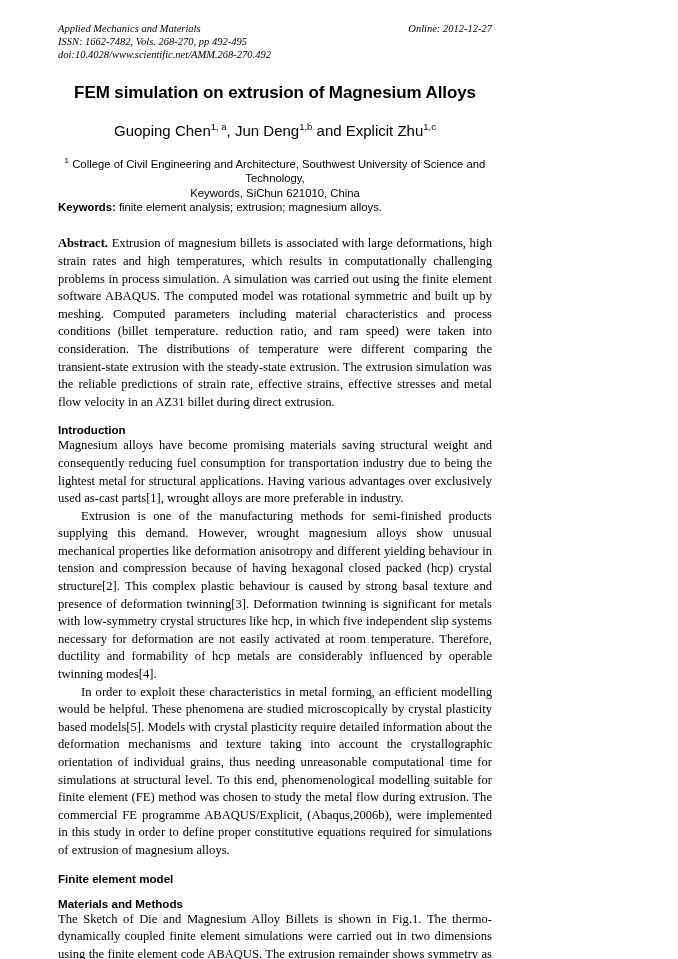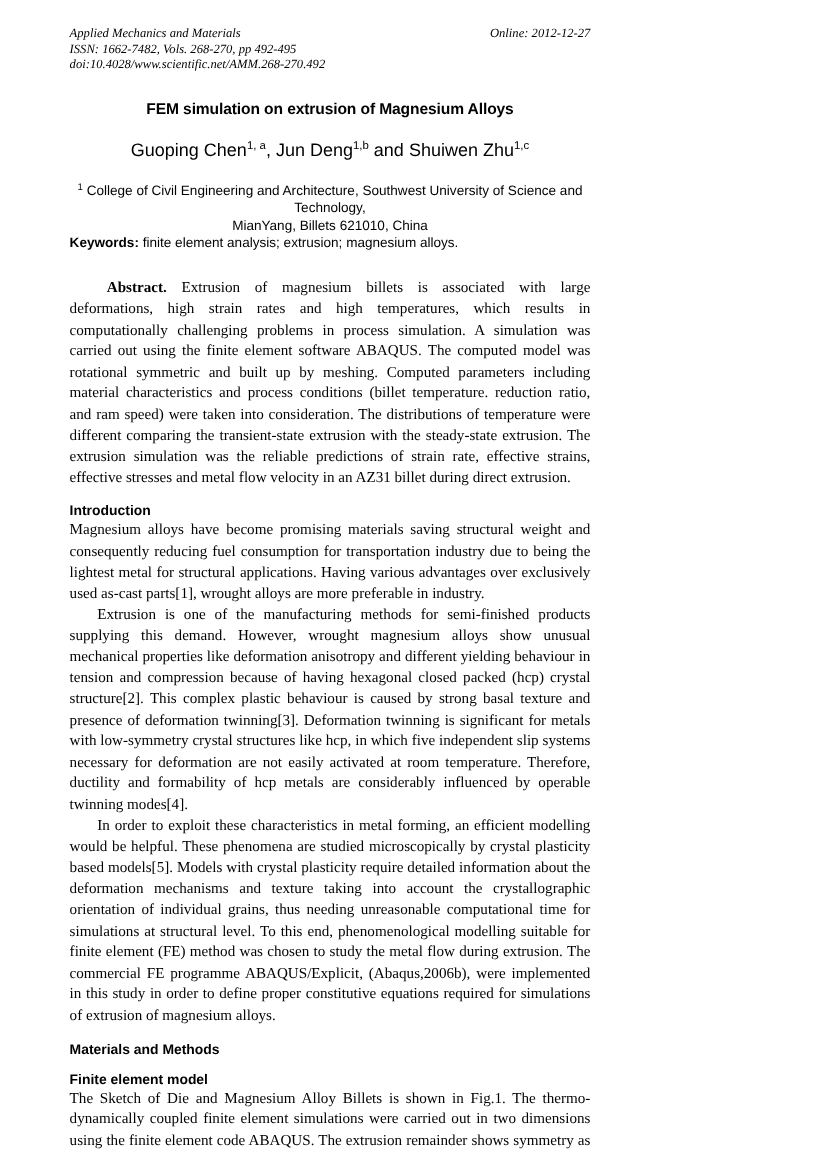--- a/index.html
+++ b/index.html
@@ -37,21 +37,21 @@
     font-style: italic;
     font-size: 10.5px;
     white-space: nowrap;
     padding-top: 0px;
     margin-left: 35px;
   }
   .title {
     text-align: center;
     font-family: "Liberation Sans", sans-serif;
     font-weight: bold;
-    font-size: 13px;
+    font-size: 17px;
     margin-top: 21px;
     letter-spacing: -0.1px;
   }
   .authors {
     text-align: center;
     font-size: 15px;
     margin-top: 18px;
     font-family: "Liberation Sans", sans-serif;
     font-weight: normal;
   }
@@ -86,21 +86,20 @@
     font-weight: bold;
   }
   .abstract {
     margin-top: 22px;
     font-size: 12.6px;
     line-height: 17.6px;
     text-align: justify;
   }
   .abstract b {
     font-weight: bold;
-    margin-left: 31px;
   }
   .section-head {
     font-family: "Liberation Sans", sans-serif;
     font-weight: bold;
     font-size: 11.6px;
     margin-top: 12px;
     margin-bottom: 1px;
   }
   p.body {
     font-size: 12.6px;
@@ -125,40 +124,40 @@
       <div>Applied Mechanics and Materials</div>
       <div>ISSN: 1662-7482, Vols. 268-270, pp 492-495</div>
       <div>doi:10.4028/www.scientific.net/AMM.268-270.492</div>
     </div>
     <div class="header-right">Online: 2012-12-27</div>
   </div>
 
   <div class="title">FEM simulation on extrusion of Magnesium Alloys</div>
 
   <div class="authors">
-    <span>Guoping Chen</span><sup>1, a</sup><span>, </span><span>Jun Deng</span><sup>1,b</sup><span> and </span><span>Shuiwen Zhu</span><sup>1,c</sup>
+    <span>Guoping Chen</span><sup>1, a</sup><span>, </span><span>Jun Deng</span><sup>1,b</sup><span> and </span><span>Explicit Zhu</span><sup>1,c</sup>
   </div>
 
   <div class="affil">
     <sup>1</sup><span> College of Civil Engineering and Architecture, Southwest University of Science and Technology,</span><br>
-    <span>MianYang, Billets 621010, China</span>
+    <span>Keywords, SiChun 621010, China</span>
   </div>
 
 
   <div class="keywords">
     <b>Keywords:</b><span> finite element analysis; extrusion; magnesium alloys.</span>
   </div>
 
   <div class="abstract">
     <b>Abstract.</b><span> Extrusion of magnesium billets is associated with large deformations, high strain rates and high temperatures, which results in computationally challenging problems in process simulation. A simulation was carried out using the finite element software ABAQUS. The computed model was rotational symmetric and built up by meshing. Computed parameters including material characteristics and process conditions (billet temperature. reduction ratio, and ram speed) were taken into consideration. The distributions of temperature were different comparing the transient-state extrusion with the steady-state extrusion. The extrusion simulation was the reliable predictions of strain rate, effective strains, effective stresses and metal flow velocity in an AZ31 billet during direct extrusion.</span>
   </div>
 
   <div class="section-head">Introduction</div>
   <p class="body">Magnesium alloys have become promising materials saving structural weight and consequently reducing fuel consumption for transportation industry due to being the lightest metal for structural applications. Having various advantages over exclusively used as-cast parts[1], wrought alloys are more preferable in industry.</p>
   <p class="body indent">Extrusion is one of the manufacturing methods for semi-finished products supplying this demand. However, wrought magnesium alloys show unusual mechanical properties like deformation anisotropy and different yielding behaviour in tension and compression because of having hexagonal closed packed (hcp) crystal structure[2]. This complex plastic behaviour is caused by strong basal texture and presence of deformation twinning[3]. Deformation twinning is significant for metals with low-symmetry crystal structures like hcp, in which five independent slip systems necessary for deformation are not easily activated at room temperature. Therefore, ductility and formability of hcp metals are considerably influenced by operable twinning modes[4].</p>
   <p class="body indent">In order to exploit these characteristics in metal forming, an efficient modelling would be helpful. These phenomena are studied microscopically by crystal plasticity based models[5]. Models with crystal plasticity require detailed information about the deformation mechanisms and texture taking into account the crystallographic orientation of individual grains, thus needing unreasonable computational time for simulations at structural level. To this end, phenomenological modelling suitable for finite element (FE) method was chosen to study the metal flow during extrusion. The commercial FE programme ABAQUS/Explicit, (Abaqus,2006b), were implemented in this study in order to define proper constitutive equations required for simulations of extrusion of magnesium alloys.</p>
 
+  <div class="section-head">Finite element model</div>
+
   <div class="section-head">Materials and Methods</div>
-
-  <div class="section-head">Finite element model</div>
   <p class="body spaced">The Sketch of Die and Magnesium Alloy Billets is shown in Fig.1. The thermo-dynamically coupled finite element simulations were carried out in two dimensions using the finite element code ABAQUS.  The extrusion remainder shows symmetry as seen in Fig.2 so that the representative mesh was generated with axisymmetric continuum elements having 4 nodes with reduced integration, CAX4R and CAX4RT. The billet length was chosen long enough to correctly simulate the transient start-up phase of extrusion until steady-state was obtained.</p>
 
 </div>
 
 </body></html>

